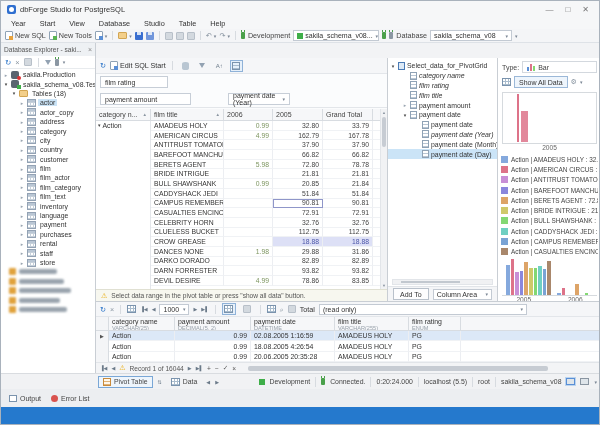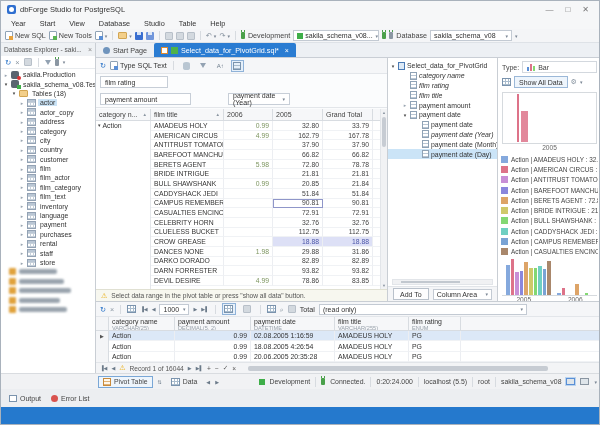--- a/index.html
+++ b/index.html
@@ -226,32 +226,20 @@
     <span class="plug"></span>
     <span class="plug" style="background:#8b97a3"></span>
     <span>Database</span>
     <span class="combo" style="width:82px">
         <span>sakila_schema_v08</span>
         <span class="ddarrow">▾</span>
       </span>
     <span class="ddarrow">▾</span>
   </div>
 
-  <div class="tabstrip">
-    <div class="tab">
-      <span class="startpage-ico"></span>
-      <span>Start Page</span>
-    </div>
-    <div class="tab active">
-      <span class="ico-o"></span>
-      <span class="ico-g"></span>
-      <span>Select_data_for_PivotGrid.sql*</span>
-      <span class="x">×</span>
-    </div>
-  </div>
 
   <div class="explorer">
     <div class="exp-head">
       <span>Database Explorer - saki...</span>
       <span class="x">×</span>
     </div>
     <div class="exp-tools">
       <span class="blue">↻</span>
       <span class="gray">×</span>
       <span class="i-sq"></span>
@@ -433,21 +421,21 @@
           <span class="bar" style="width: 48px;"></span>
         </div>
       </div>
   </div>
 
   <div class="pivot">
     <div class="pv-tools">
       <span class="blue">↻</span>
       <span class="pv-btn">
           <span class="i-doc blue"></span>
-          <span>Type SQL Text</span>
+          <span>Edit SQL Start</span>
         </span>
       <span class="vsep"></span>
       <span class="pv-ibtn">
           <span class="cyl"></span>
         </span>
       <span class="pv-ibtn">
           <span class="funnel"></span>
         </span>
       <span class="pv-ibtn">
           <span class="sortA">A↑</span>

